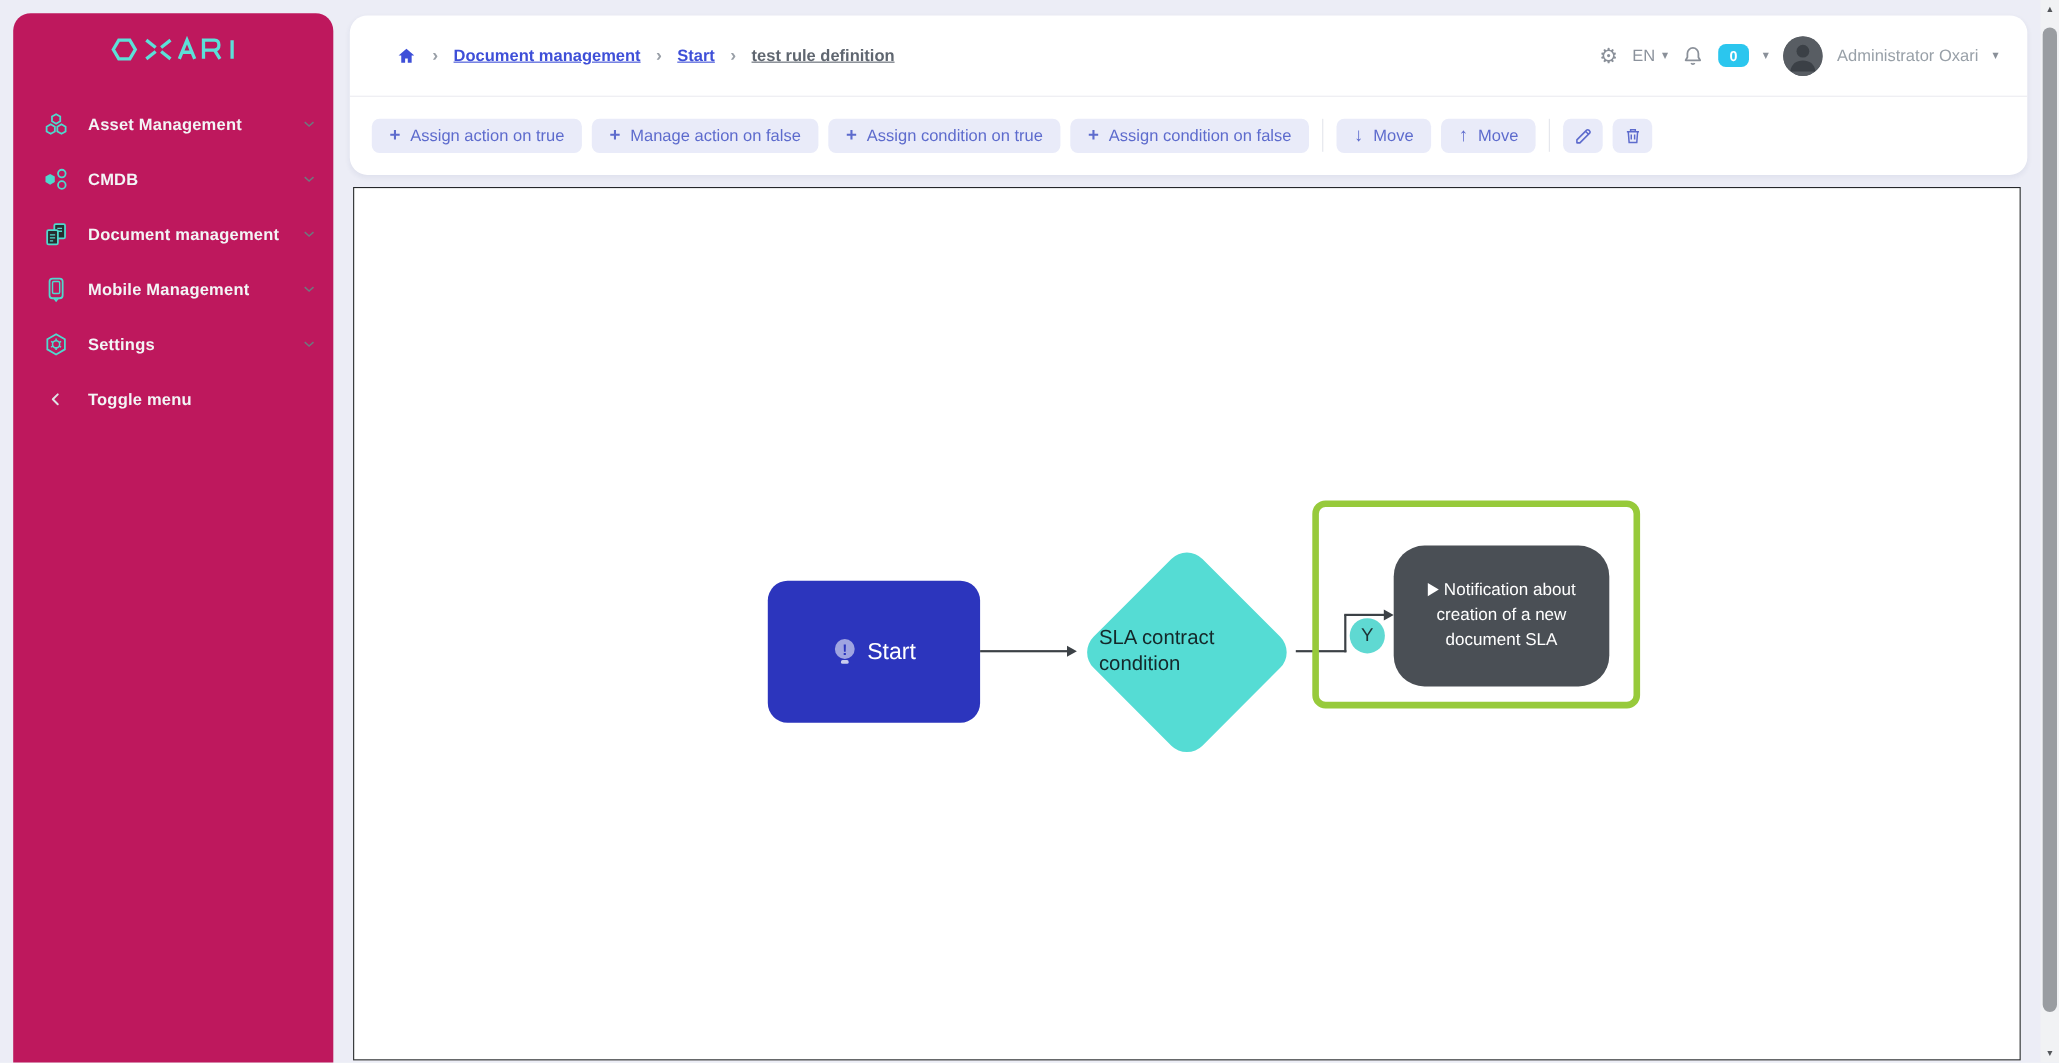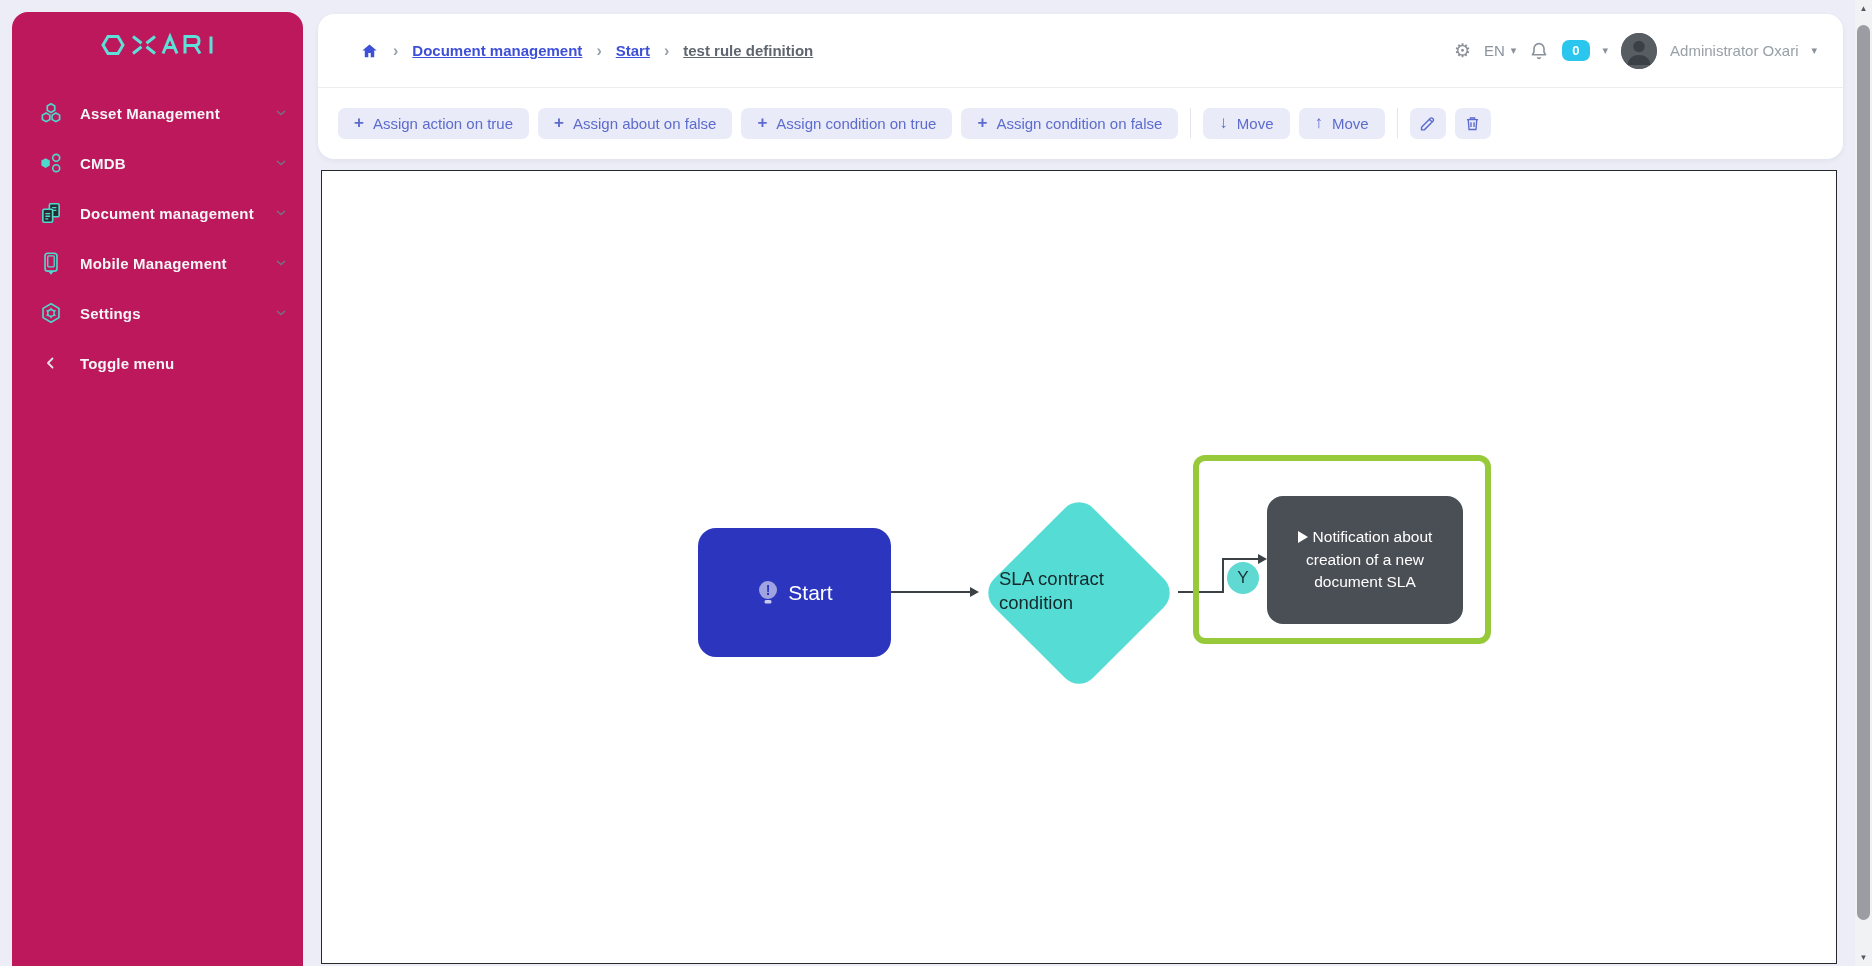--- a/index.html
+++ b/index.html
@@ -54,21 +54,21 @@
   .vline { position:absolute; width:2px; background:#3c4146; }
   .arrow-r { position:absolute; width:0; height:0; border-top:5px solid transparent;
     border-bottom:5px solid transparent; border-left:9px solid #3c4146; }
   .diamond { position:absolute; left:687px; top:352px; width:140px; height:140px;
     background:#55dcd4; border-radius:20px; transform:rotate(45deg); cursor:pointer; }
   .diamond-label { position:absolute; left:677px; top:396px; width:160px; text-align:left;
     color:#14282a; font-size:18.5px; font-weight:500; line-height:1.3; pointer-events:none; }
   .sel-rect { position:absolute; left:871px; top:284px; width:298px; height:189px;
     border:6px solid #97ca3b; border-radius:12px; }
   .node-action { position:absolute; left:945px; top:325px; width:196px; height:128px;
-    background:#4a4f55; border-radius:16px; display:flex; align-items:center;
+    background:#4a4f55; border-radius:28px; display:flex; align-items:center;
     justify-content:center; cursor:pointer; }
   .node-action-text { width:174px; text-align:center; color:#fff; font-size:15.5px;
     font-weight:500; line-height:1.45; }
   .play-tri { display:inline-block; width:0; height:0; border-top:6px solid transparent;
     border-bottom:6px solid transparent; border-left:10px solid #fff;
     margin-right:5px; vertical-align:-1px; }
   .ycircle { position:absolute; left:905px; top:391px; width:32px; height:32px;
     border-radius:50%; background:#5fd9d2; color:#1d3335; font-size:17px;
     display:flex; align-items:center; justify-content:center; z-index:3; }
 
@@ -237,21 +237,21 @@
     </div>
   </div>
 
   <div class="toolbar">
     <button class="tbtn">
       <span class="plus">+</span>
       <span>Assign action on true</span>
     </button>
     <button class="tbtn">
       <span class="plus">+</span>
-      <span>Assign about on false</span>
+      <span>Manage action on false</span>
     </button>
     <button class="tbtn">
       <span class="plus">+</span>
       <span>Assign condition on true</span>
     </button>
     <button class="tbtn">
       <span class="plus">+</span>
       <span>Assign condition on false</span>
     </button>
     <span class="vdiv"></span>

